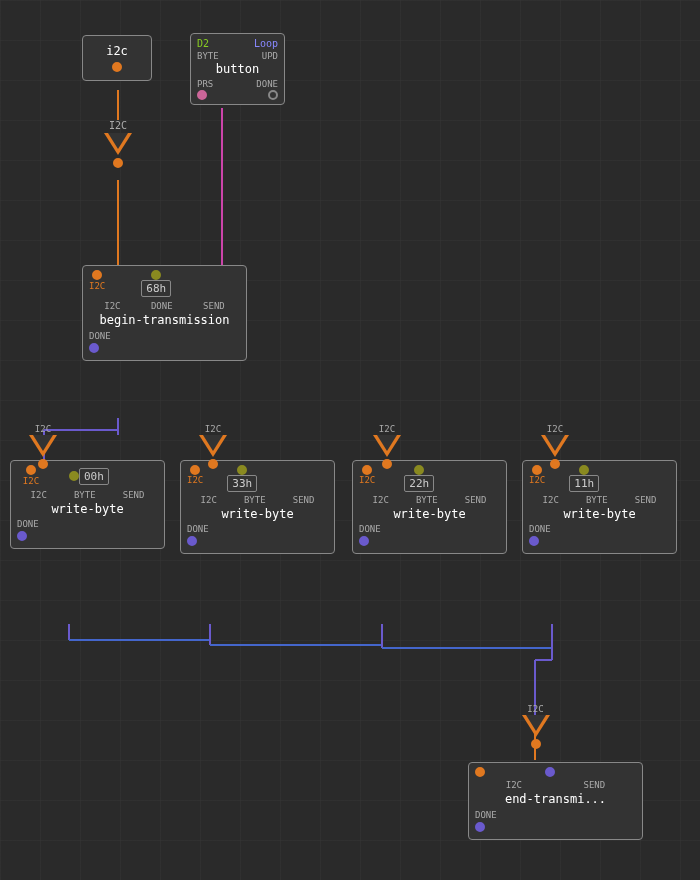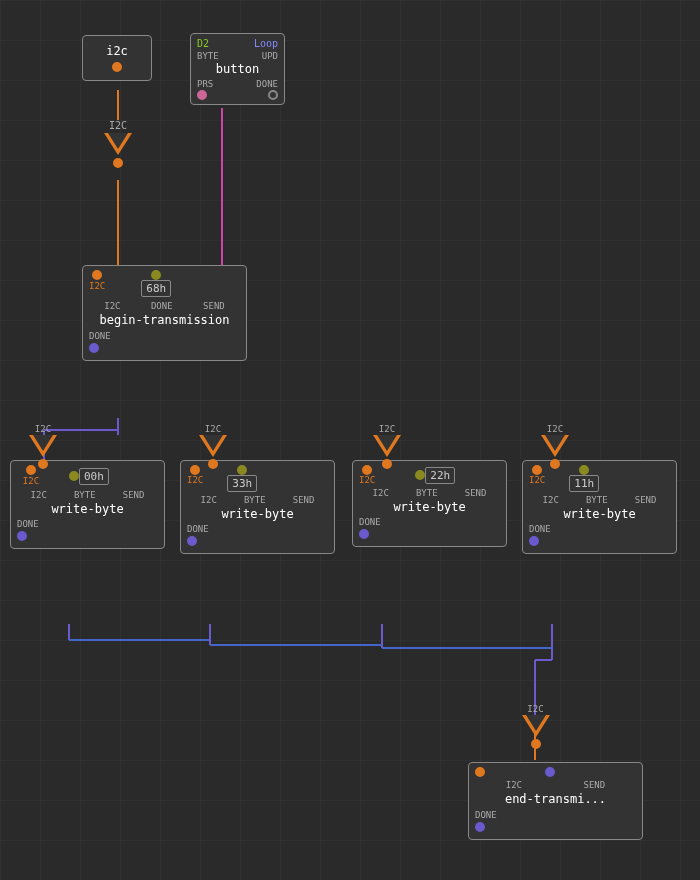--- a/index.html
+++ b/index.html
@@ -289,21 +289,21 @@
       <span class="port-dot orange" style="margin-top:2px;"></span>
     </div>
   </div>
 
   <div class="node" style="left:352px; top:460px; width:155px;">
     <div style="display:flex; gap:4px; margin-bottom:3px;">
       <div style="display:flex; flex-direction:column; align-items:center;">
         <span class="port-dot orange"></span>
         <div style="font-size:9px; color:#e07820;">I2C</div>
       </div>
-      <div style="display:flex; flex-direction:row; align-items:center; margin-left:36px;">
+      <div style="display:flex; flex-direction:column; align-items:center; margin-left:25px;">
         <span class="port-dot olive"></span>
         <div class="value-box">22h</div>
       </div>
     </div>
     <div style="display:flex; justify-content:space-around; font-size:9px; color:#aaa;">
       <span>I2C</span>
       <span>BYTE</span>
       <span>SEND</span>
     </div>
     <div class="node-title" style="margin-top:2px;">write-byte</div>

